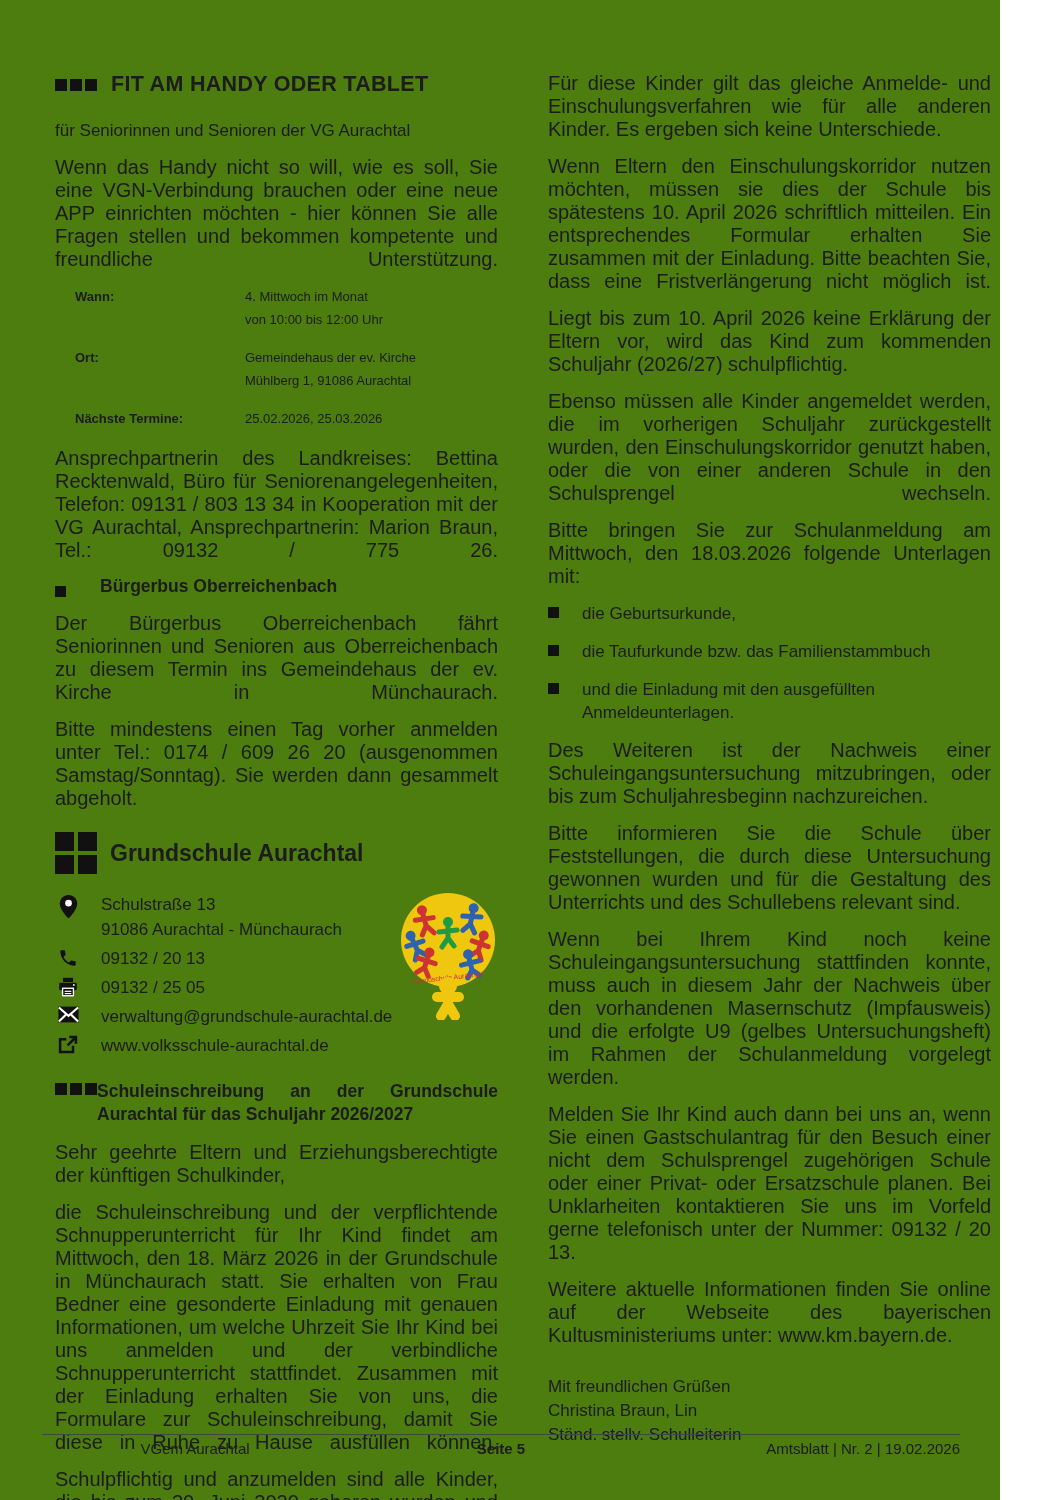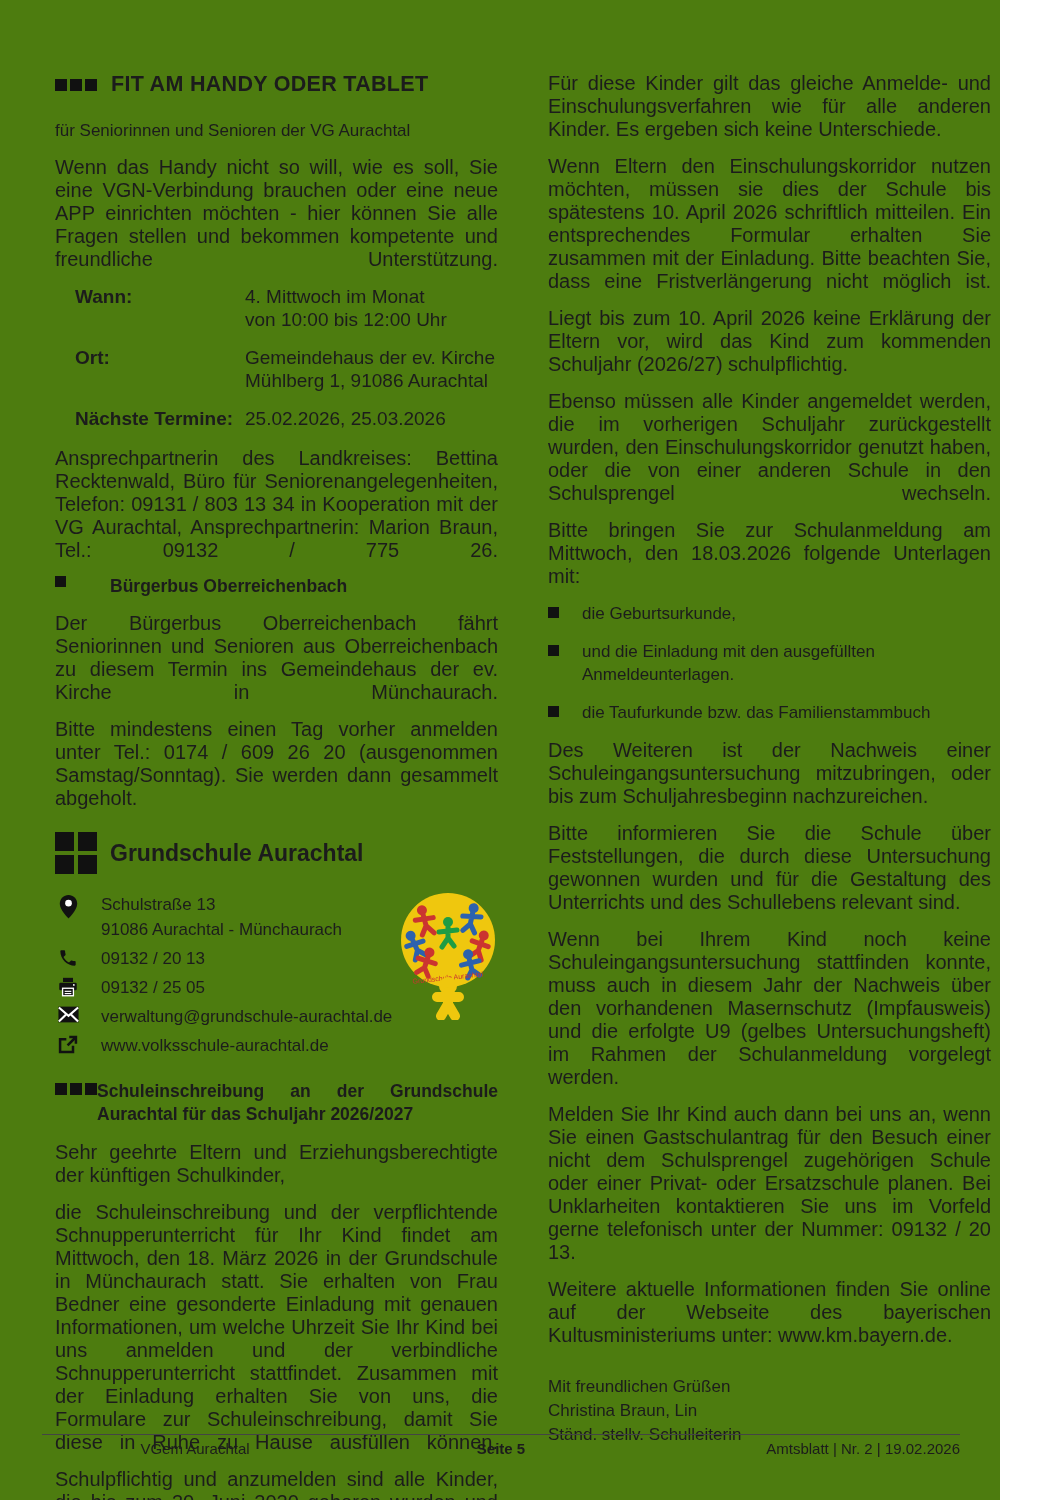--- a/index.html
+++ b/index.html
@@ -17,24 +17,24 @@
   .pj{text-align:justify;hyphens:auto;-webkit-hyphens:auto;}
   .jlast{text-align-last:justify;}
   .sq{display:inline-block;width:12px;height:12px;background:#111;}
   .sq-row{display:inline-flex;gap:3px;flex:0 0 auto;}
   
   .h-main{display:flex;align-items:center;gap:14px;margin:0 0 24px 0;}
   .h-main .t{font-size:21.5px;font-weight:bold;letter-spacing:.3px;}
   .h-sub{font-size:18.5px;font-weight:bold;margin:0 0 5px 0;}
   .h-sub2{font-size:17px;margin:0 0 15px 0;}
   
-  .schedule{display:grid;grid-template-columns:170px 1fr;row-gap:15px;margin:4px 0 17px 20px;font-size:19px;line-height:23px;}
+  .schedule{display:grid;grid-template-columns:170px 1fr;row-gap:15px;margin:4px 0 17px 20px;font-size:13px;line-height:23px;}
   .schedule .lab{font-weight:bold;}
   
-  .h-bullet{display:flex;align-items:flex-start;gap:44px;margin:5px 0 15px 0;}
+  .h-bullet{display:flex;align-items:flex-end;gap:34px;margin:5px 0 15px 0;}
   .h-bullet .sq{width:11px;height:11px;}
   .h-bullet .t{font-size:17.5px;font-weight:bold;}
   
   .school-head{display:flex;align-items:center;gap:13px;margin:22px 0 18px 0;}
   .grid4{display:grid;grid-template-columns:19px 19px;grid-template-rows:19px 19px;gap:4px;}
   .grid4 span{background:#111;}
   .school-head .t{font-size:23px;font-weight:bold;}
   
   .contact{position:relative;margin:0 0 12px 0;min-height:170px;}
   .c-row{display:flex;gap:20px;margin-bottom:4px;align-items:flex-start;}
@@ -244,25 +244,25 @@
       <p class="pj jlast">Ebenso müssen alle Kinder angemeldet werden, die im vorherigen Schuljahr zurückgestellt wurden, den Einschulungskorridor genutzt haben, oder die von einer anderen Schule in den Schulsprengel wechseln.</p>
       <p class="pj">Bitte bringen Sie zur Schulanmeldung am Mittwoch, den 18.03.2026 folgende Unterlagen mit:</p>
 
       <div class="doc-list">
         <div class="doc-item">
           <span class="sq"></span>
           <span class="t">die Geburtsurkunde,</span>
         </div>
         <div class="doc-item">
           <span class="sq"></span>
+          <span class="t">die Taufurkunde bzw. das Familienstammbuch</span>
+        </div>
+        <div class="doc-item">
+          <span class="sq"></span>
           <span class="t">und die Einladung mit den ausgefüllten Anmeldeunterlagen.</span>
-        </div>
-        <div class="doc-item">
-          <span class="sq"></span>
-          <span class="t">die Taufurkunde bzw. das Familienstammbuch</span>
         </div>
       </div>
 
       <p class="pj">Des Weiteren ist der Nachweis einer Schuleingangsuntersuchung mitzubringen, oder bis zum Schuljahresbeginn nachzureichen.</p>
       <p class="pj">Bitte informieren Sie die Schule über Feststellungen, die durch diese Untersuchung gewonnen wurden und für die Gestaltung des Unterrichts und des Schullebens relevant sind.</p>
       <p class="pj">Wenn bei Ihrem Kind noch keine Schuleingangsuntersuchung stattfinden konnte, muss auch in diesem Jahr der Nachweis über den vorhandenen Masernschutz (Impfausweis) und die erfolgte U9 (gelbes Untersuchungsheft) im Rahmen der Schulanmeldung vorgelegt werden.</p>
       <p class="pj">Melden Sie Ihr Kind auch dann bei uns an, wenn Sie einen Gastschulantrag für den Besuch einer nicht dem Schulsprengel zugehörigen Schule oder einer Privat- oder Ersatzschule planen. Bei Unklarheiten kontaktieren Sie uns im Vorfeld gerne telefonisch unter der Nummer: 09132 / 20 13.</p>
       <p class="pj">Weitere aktuelle Informationen finden Sie online auf der Webseite des bayerischen Kultusministeriums unter: www.km.bayern.de.</p>
 
       <div class="closing">

